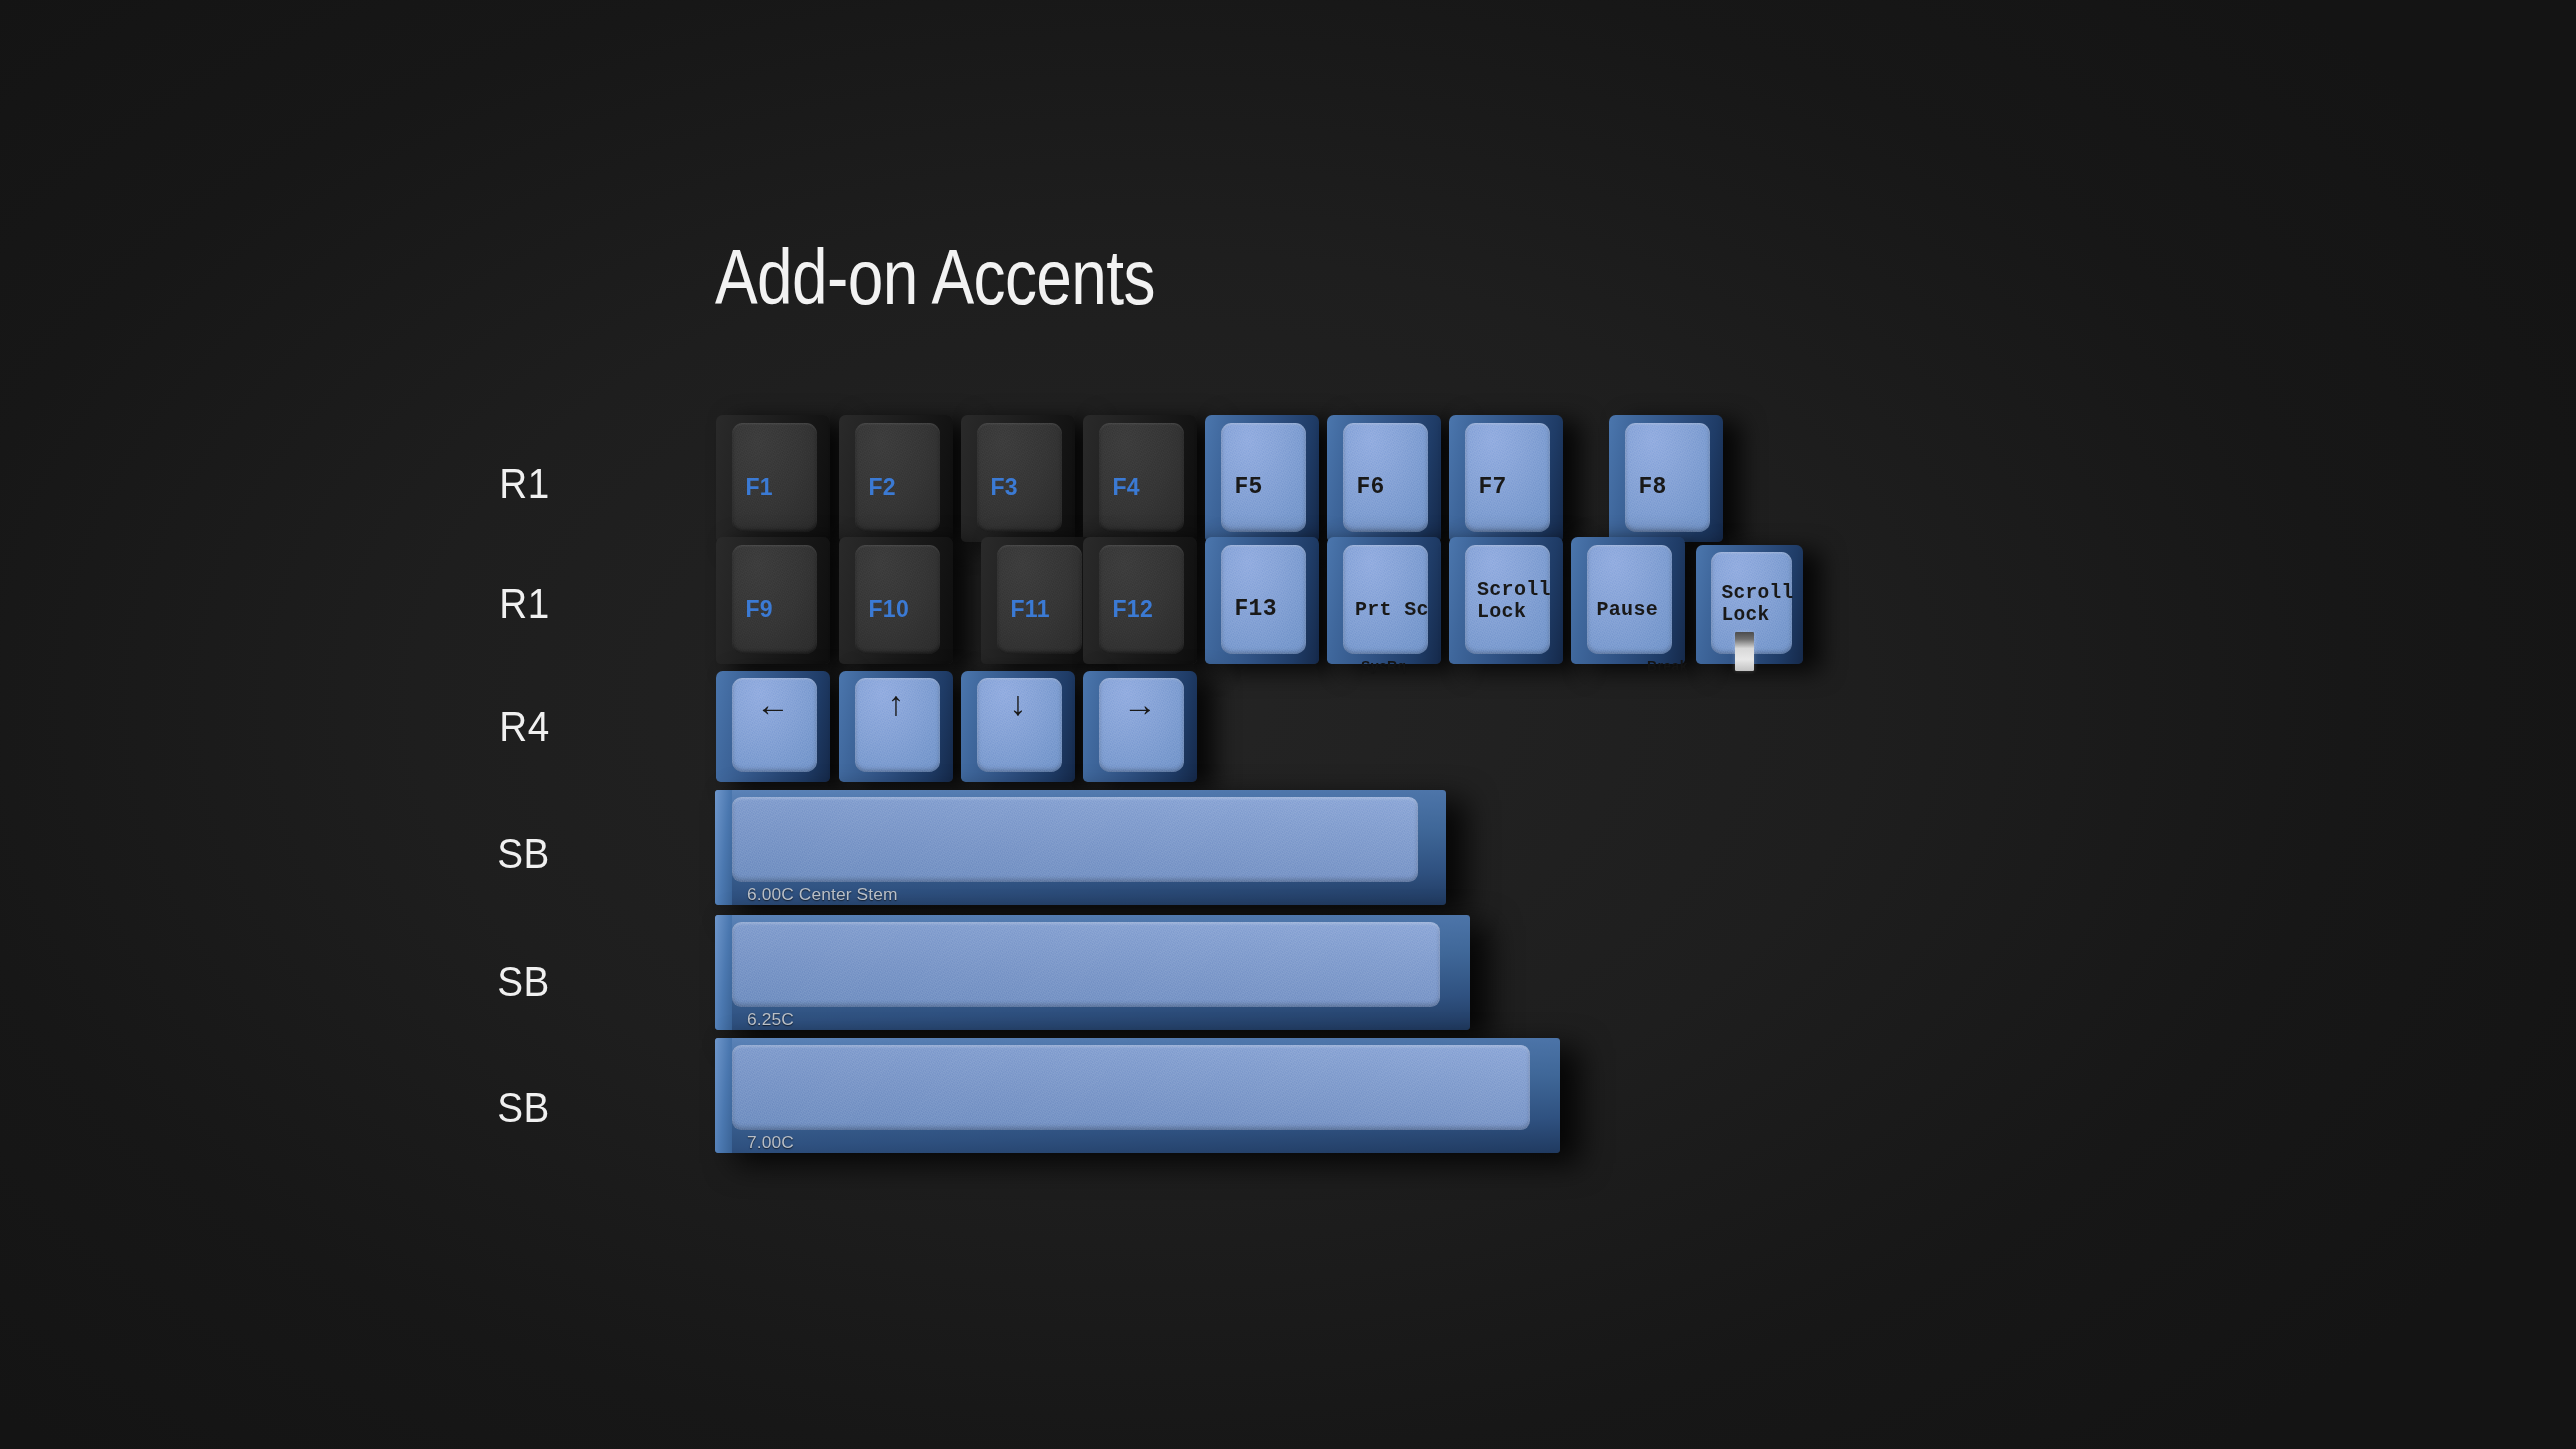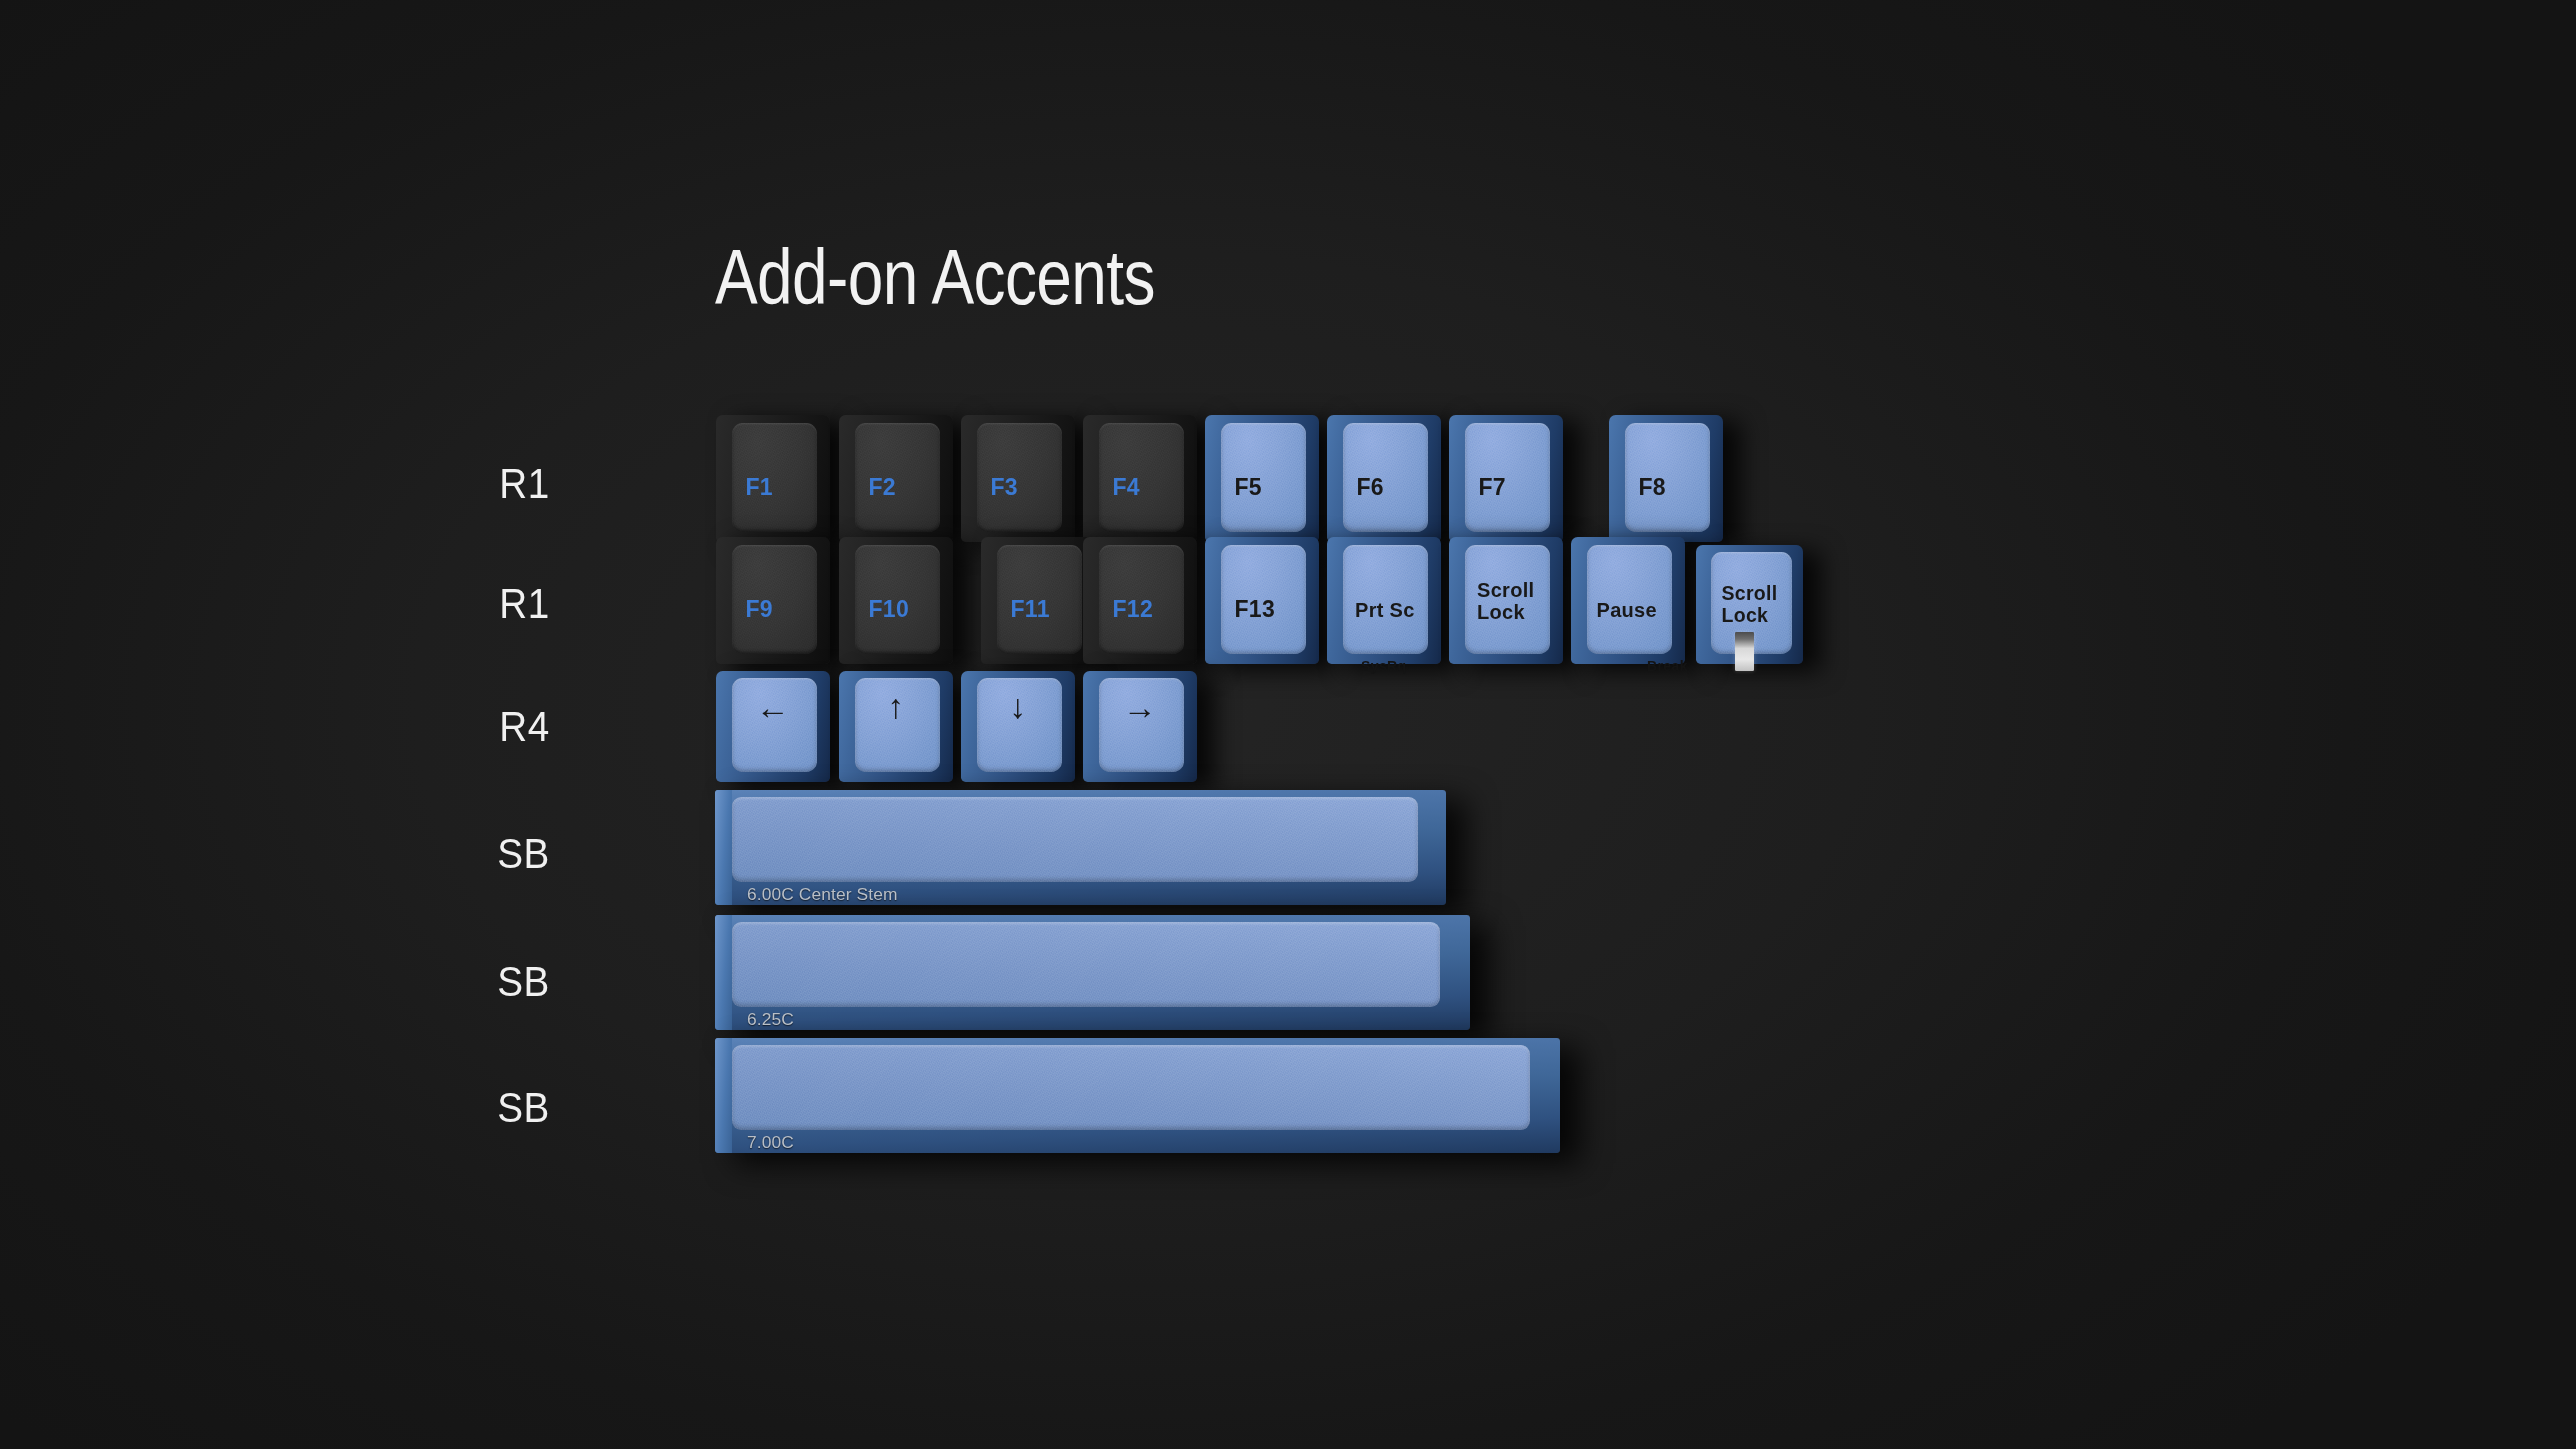--- a/index.html
+++ b/index.html
@@ -114,21 +114,21 @@
     background:linear-gradient(100deg,#4b76ad 0%,#3f679c 18%,#2f5183 50%,#1f3c67 80%,#15294a 100%);
     box-shadow: 17.4px 6.7px 23px rgba(0,0,0,.80);
   }
   .kc.blue .face{
     background:
       radial-gradient(120% 140% at 32% 16%, #93ade0 0%, #86a3d6 35%, #7899cd 68%, #6d8fc4 100%);
     box-shadow:
       inset 0 1.3px 2px rgba(255,255,255,.25),
       inset 0 -2px 4px rgba(0,0,0,.25);
   }
-  .kc.blue .legend{ color:#191919; }
+  .kc.blue .legend{ color:#191919;font-family:Liberation Mono, monospace; }
   .kc.blue .sublegend{ color:#141414; }
 
   
   .sb { position:absolute; }
   .sb .sb-skirt{
     position:absolute; inset:0;
     border-radius:3.4px;
     background:linear-gradient(178deg,#5b83b8 0%,#4f77ac 14%,#3f6798 46%,#2f5180 76%,#203a60 100%);
     box-shadow: 20px 10.7px 29.5px rgba(0,0,0,.82);
   }

